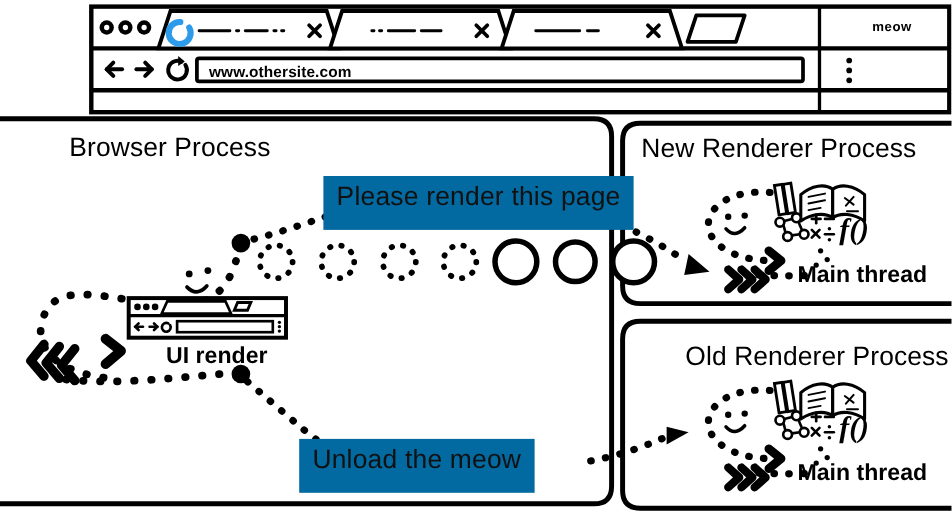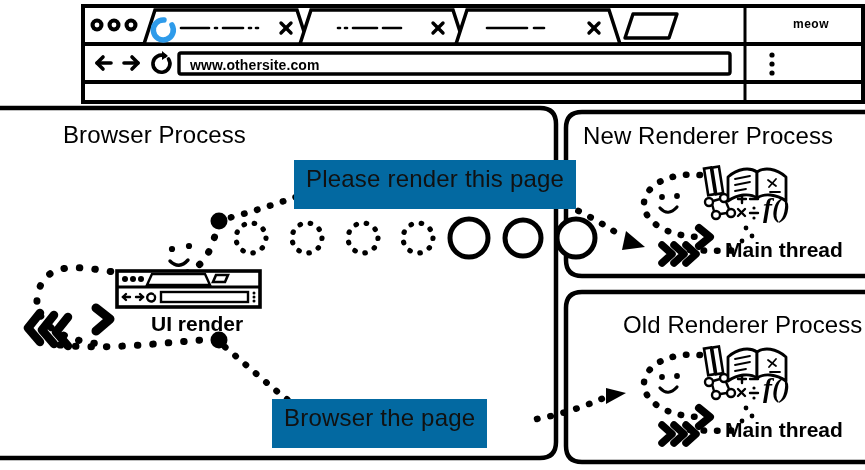--- a/index.html
+++ b/index.html
@@ -358,15 +358,15 @@
   <div class="ptitle" style="left:583px;top:311px;margin-left:40px;">Old Renderer Process</div>
 
   <div class="thr" style="left:151px;top:312px;">UI render</div>
 
   <div class="thr" style="left:725px;top:238px;">Main thread</div>
 
   <div class="thr" style="left:725px;top:418px;">Main thread</div>
 
   <div class="lbl" style="left:294px;top:160px;">Please render this page</div>
 
-  <div class="lbl" style="left:272px;top:399px;">Browser the page</div>
+  <div class="lbl" style="left:272px;top:399px;">Unload the meow</div>
 
 </div>
 
 </body></html>

